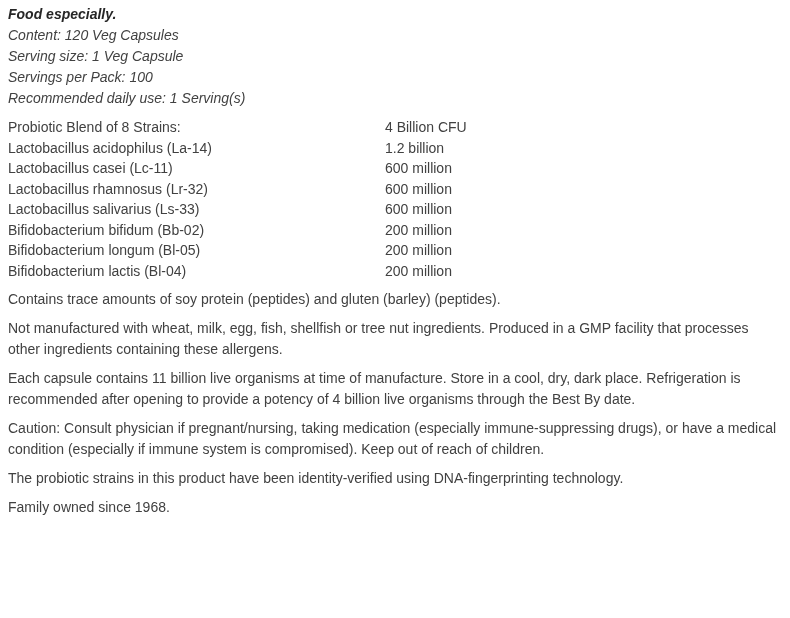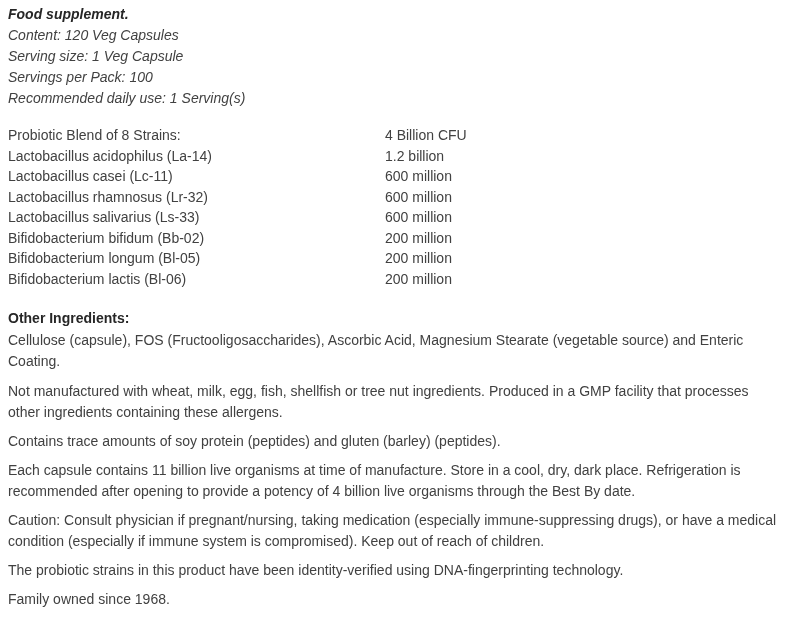--- a/index.html
+++ b/index.html
@@ -24,21 +24,21 @@
   .intro {
     font-style: italic;
     line-height: 21px;
   }
   .intro-title {
     font-weight: bold;
     color: #262626;
   }
   
   .facts-table {
-    margin-top: 16px;
+    margin-top: 8px;
     line-height: 20.5px;
   }
   .facts-row {
     display: flex;
   }
   .cell-name {
     width: 377px;
     flex: 0 0 377px;
   }
   .cell-amount {
@@ -57,21 +57,21 @@
     margin: 8px 0 0 0;
     line-height: 21px;
   }
 </style>
 </head>
 <body>
 
 <div class="page">
 
   <section class="intro">
-    <div class="intro-title">Food supplement.</div>
+    <div class="intro-title">Food especially.</div>
     <div class="intro-line">Content: 120 Veg Capsules</div>
     <div class="intro-line">Serving size: 1 Veg Capsule</div>
     <div class="intro-line">Servings per Pack: 100</div>
     <div class="intro-line">Recommended daily use: 1 Serving(s)</div>
   </section>
 
   <section class="facts-table">
     <div class="facts-row">
       <div class="cell-name">Probiotic Blend of 8 Strains:</div>
       <div class="cell-amount">4 Billion CFU</div>
@@ -94,30 +94,26 @@
     </div>
     <div class="facts-row">
       <div class="cell-name">Bifidobacterium bifidum (Bb-02)</div>
       <div class="cell-amount">200 million</div>
     </div>
     <div class="facts-row">
       <div class="cell-name">Bifidobacterium longum (Bl-05)</div>
       <div class="cell-amount">200 million</div>
     </div>
     <div class="facts-row">
-      <div class="cell-name">Bifidobacterium lactis (Bl-06)</div>
+      <div class="cell-name">Bifidobacterium lactis (Bl-04)</div>
       <div class="cell-amount">200 million</div>
     </div>
   </section>
 
-  <section class="other-ingredients">
-    <div class="section-heading">Other Ingredients:</div>
-    <div class="section-body">Cellulose (capsule), FOS (Fructooligosaccharides), Ascorbic Acid, Magnesium Stearate (vegetable source) and Enteric Coating.</div>
-  </section>
 
+  <p class="para">Contains trace amounts of soy protein (peptides) and gluten (barley) (peptides).</p>
   <p class="para">Not manufactured with wheat, milk, egg, fish, shellfish or tree nut ingredients. Produced in a GMP facility that processes other ingredients containing these allergens.</p>
-  <p class="para">Contains trace amounts of soy protein (peptides) and gluten (barley) (peptides).</p>
   <p class="para">Each capsule contains 11 billion live organisms at time of manufacture. Store in a cool, dry, dark place. Refrigeration is recommended after opening to provide a potency of 4 billion live organisms through the Best By date.</p>
   <p class="para">Caution: Consult physician if pregnant/nursing, taking medication (especially immune-suppressing drugs), or have a medical condition (especially if immune system is compromised). Keep out of reach of children.</p>
   <p class="para">The probiotic strains in this product have been identity-verified using DNA-fingerprinting technology.</p>
   <p class="para">Family owned since 1968.</p>
 
 </div>
 
 </body></html>

